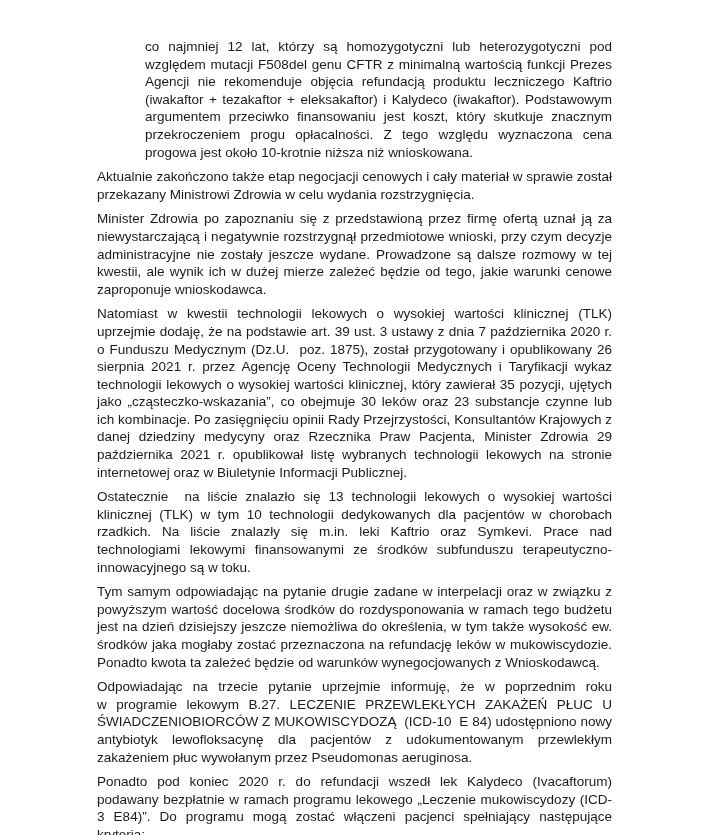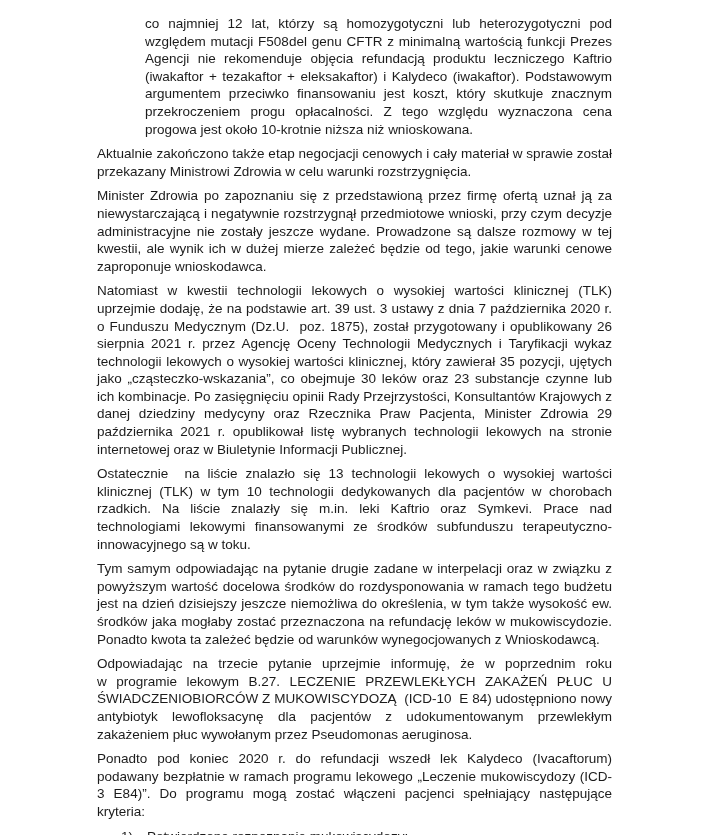--- a/index.html
+++ b/index.html
@@ -16,41 +16,42 @@
     color: #1b1b1b;
     overflow: hidden;
   }
   .para {
     margin: 0 0 7px 0;
     text-align: justify;
     text-justify: inter-word;
   }
   .para.indented {
     margin-left: 48px;
+    margin-top: 23px;
   }
   .underline {
     text-underline-offset: 2px;
   }
   .list-item {
     margin: 3px 0 0 24px;
     text-align: left;
   }
   .list-marker {
     display: inline-block;
     width: 26px;
   }
 </style>
 </head>
 <body>
 
 <div class="page">
 
   <p class="para indented">co najmniej 12 lat, którzy są homozygotyczni lub heterozygotyczni pod względem mutacji F508del genu CFTR z minimalną wartością funkcji Prezes Agencji nie rekomenduje objęcia refundacją produktu leczniczego Kaftrio (iwakaftor + tezakaftor + eleksakaftor) i Kalydeco (iwakaftor). Podstawowym argumentem przeciwko finansowaniu jest koszt, który skutkuje znacznym przekroczeniem progu opłacalności. Z tego względu wyznaczona cena progowa jest około 10-krotnie niższa niż wnioskowana.</p>
 
-  <p class="para">Aktualnie zakończono także etap negocjacji cenowych i cały materiał w sprawie został przekazany Ministrowi Zdrowia w celu warunki rozstrzygnięcia.</p>
+  <p class="para">Aktualnie zakończono także etap negocjacji cenowych i cały materiał w sprawie został przekazany Ministrowi Zdrowia w celu wydania rozstrzygnięcia.</p>
 
   <p class="para">Minister Zdrowia po zapoznaniu się z przedstawioną przez firmę ofertą uznał ją za niewystarczającą i negatywnie rozstrzygnął przedmiotowe wnioski, przy czym decyzje administracyjne nie zostały jeszcze wydane. Prowadzone są dalsze rozmowy w tej kwestii, ale wynik ich w dużej mierze zależeć będzie od tego, jakie warunki cenowe zaproponuje wnioskodawca.</p>
 
   <p class="para">Natomiast w kwestii technologii lekowych o wysokiej wartości klinicznej (TLK) uprzejmie dodaję, że na podstawie art. 39 ust. 3 ustawy z dnia 7 października 2020 r. o Funduszu Medycznym (Dz.U.&nbsp; poz. 1875), został przygotowany i opublikowany 26 sierpnia 2021 r. przez Agencję Oceny Technologii Medycznych i Taryfikacji wykaz technologii lekowych o&nbsp;wysokiej wartości klinicznej, który zawierał 35 pozycji, ujętych jako „cząsteczko-wskazania”, co obejmuje 30 leków oraz 23 substancje czynne lub ich kombinacje. Po zasięgnięciu opinii Rady Przejrzystości, Konsultantów Krajowych z danej dziedziny medycyny oraz Rzecznika Praw Pacjenta, Minister Zdrowia 29 października 2021 r. opublikował listę wybranych technologii lekowych na stronie internetowej oraz w Biuletynie Informacji Publicznej.</p>
 
   <p class="para"><span>Ostatecznie&nbsp; na liście znalazło się 13 technologii lekowych o wysokiej wartości klinicznej (TLK) w tym 10 technologii dedykowanych dla pacjentów w chorobach rzadkich. </span><span class="underline">Na liście znalazły się m.in. leki Kaftrio oraz Symkevi.</span><span> Prace nad technologiami lekowymi finansowanymi ze środków subfunduszu terapeutyczno-innowacyjnego są w toku.</span></p>
 
   <p class="para">Tym samym odpowiadając na pytanie drugie zadane w interpelacji oraz w związku z powyższym wartość docelowa środków do rozdysponowania w ramach tego budżetu jest na dzień dzisiejszy jeszcze niemożliwa do określenia, w tym także wysokość ew. środków jaka mogłaby zostać przeznaczona na refundację leków w mukowiscydozie. Ponadto kwota ta zależeć będzie od warunków wynegocjowanych z Wnioskodawcą.</p>
 
   <p class="para">Odpowiadając na trzecie pytanie uprzejmie informuję, że w poprzednim roku w&nbsp;programie lekowym B.27. LECZENIE PRZEWLEKŁYCH ZAKAŻEŃ PŁUC U ŚWIADCZENIOBIORCÓW Z MUKOWISCYDOZĄ&nbsp; (ICD-10&nbsp; E&nbsp;84) udostępniono nowy antybiotyk lewofloksacynę dla pacjentów z udokumentowanym przewlekłym zakażeniem płuc wywołanym przez Pseudomonas aeruginosa.</p>

